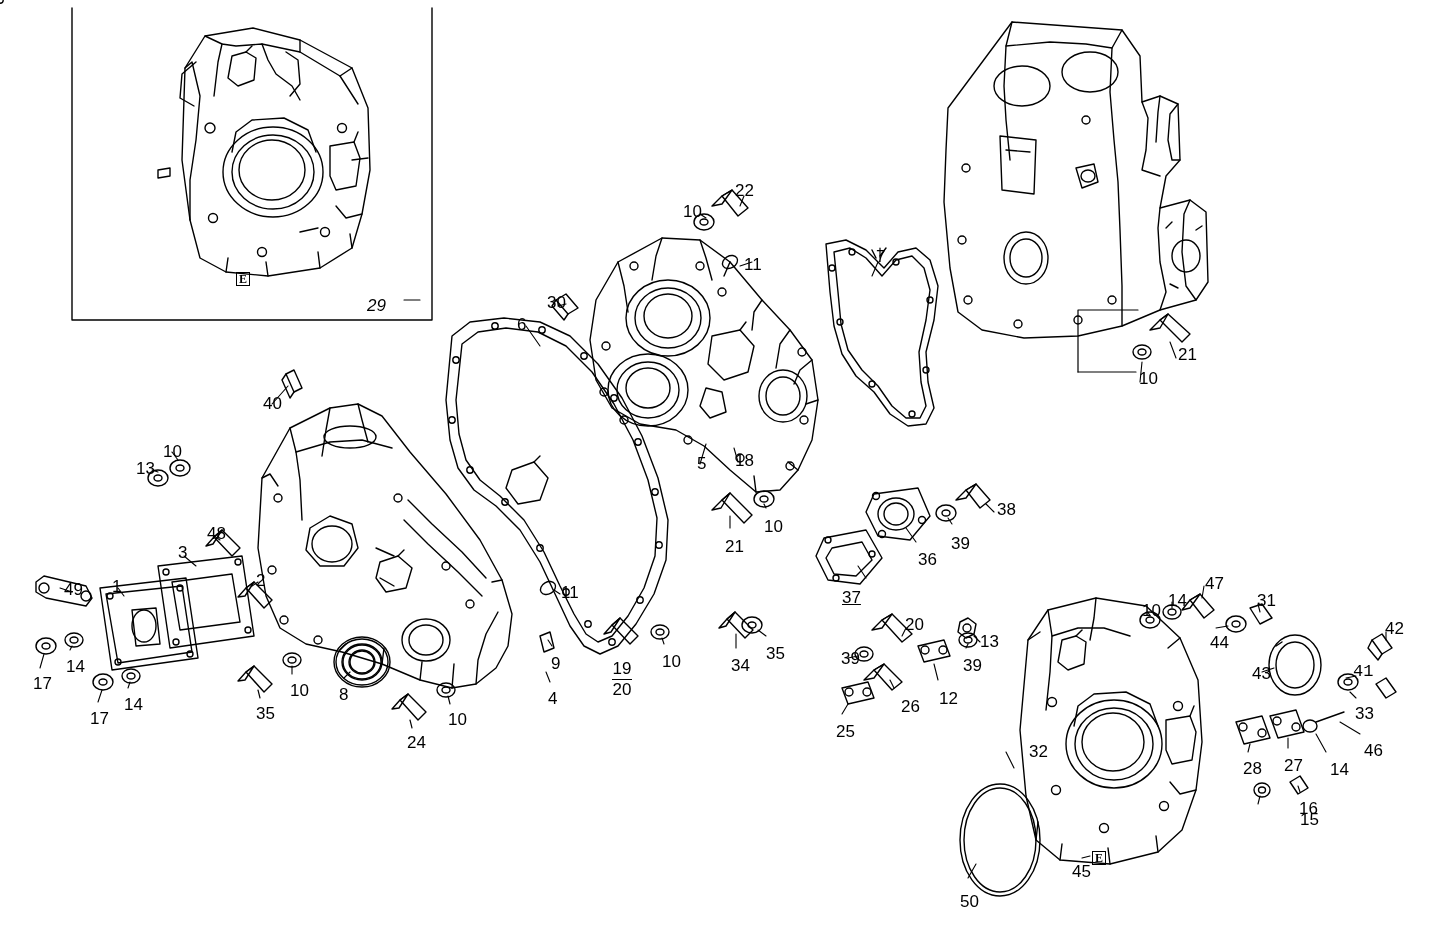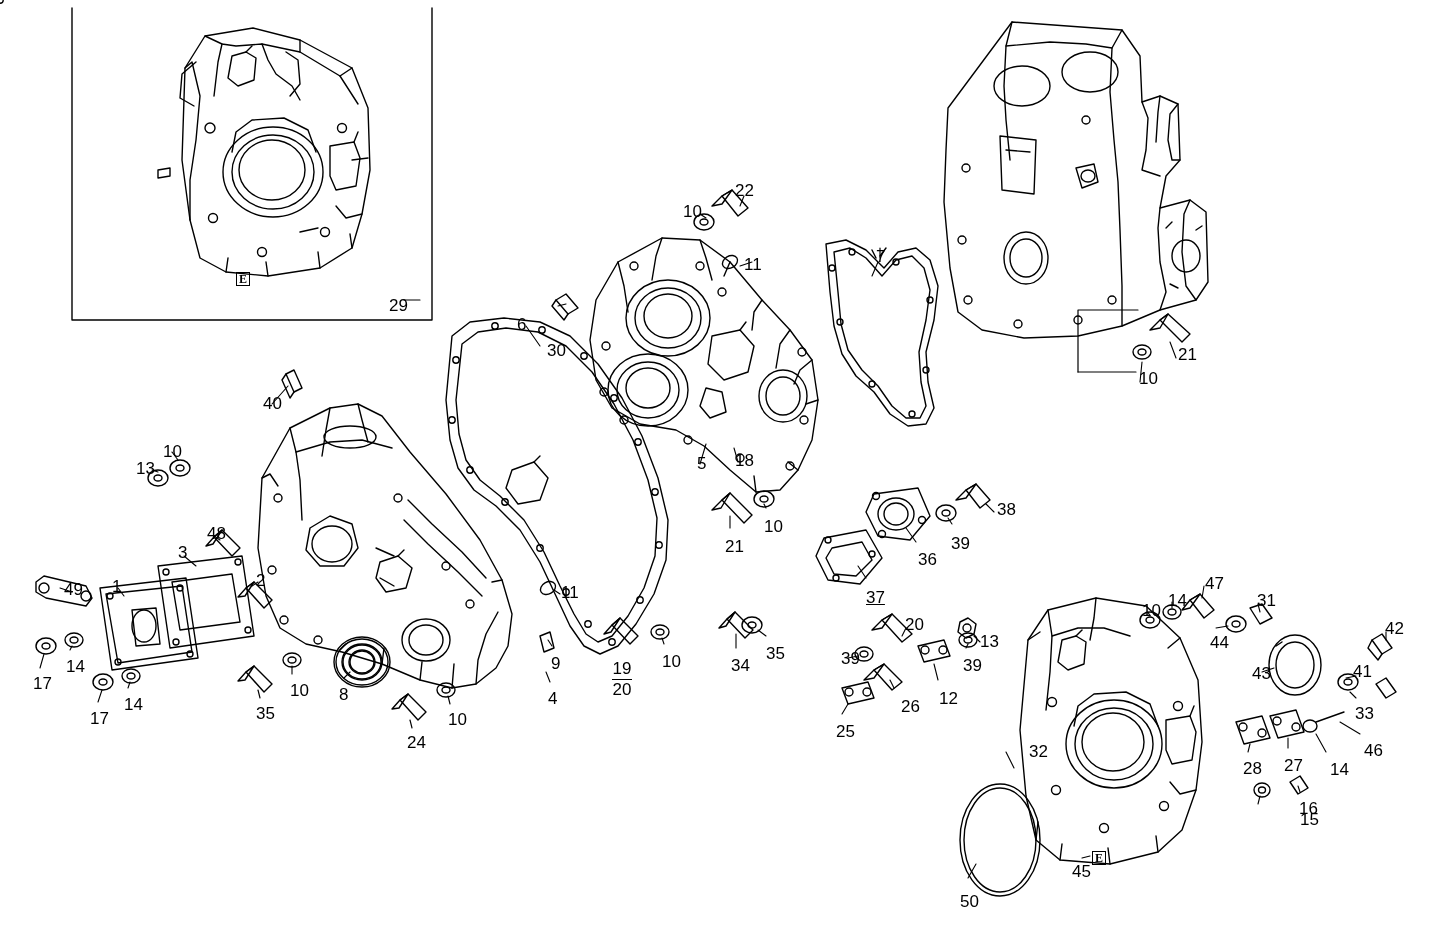--- a/index.html
+++ b/index.html
@@ -549,53 +549,53 @@
         <path d="M1300,792 L1298,786"></path>
         <path d="M1082,858 L1090,856"></path>
         <path d="M968,878 L976,864"></path>
       </g>
     </g>
   </svg>
 
   <div class="emark" style="left:236px; top:272px;">E</div>
   <div class="emark" style="left:1092px; top:851px;">E</div>
 
-  <div class="callout" style="left:389px; top:297px;">29</div>
+  <div class="callout" style="left:367px; top:297px;font-style:italic;">29</div>
   <div class="callout" style="left:735px; top:182px;">22</div>
   <div class="callout" style="left:683px; top:203px;">10</div>
   <div class="callout" style="left:744px; top:256px;">11</div>
   <div class="callout" style="left:876px; top:248px;">7</div>
-  <div class="callout" style="left:547px; top:294px;margin-top:48px;">30</div>
+  <div class="callout" style="left:547px; top:294px;">30</div>
   <div class="callout" style="left:517px; top:316px;">6</div>
   <div class="callout" style="left:1178px; top:346px;">21</div>
   <div class="callout" style="left:1139px; top:370px;">10</div>
   <div class="callout" style="left:263px; top:395px;">40</div>
   <div class="callout" style="left:136px; top:460px;">13</div>
   <div class="callout" style="left:163px; top:443px;">10</div>
   <div class="callout" style="left:697px; top:455px;">5</div>
   <div class="callout" style="left:735px; top:452px;">18</div>
   <div class="callout" style="left:997px; top:501px;">38</div>
   <div class="callout" style="left:951px; top:535px;">39</div>
   <div class="callout" style="left:918px; top:551px;">36</div>
-  <div class="callout" style="left:866px; top:589px;text-decoration:underline;">37</div>
+  <div class="callout" style="left:842px; top:589px;text-decoration:underline;">37</div>
   <div class="callout" style="left:207px; top:525px;">48</div>
   <div class="callout" style="left:178px; top:544px;">3</div>
   <div class="callout" style="left:64px; top:581px;">49</div>
   <div class="callout" style="left:112px; top:578px;">1</div>
   <div class="callout" style="left:256px; top:572px;">2</div>
   <div class="callout" style="left:561px; top:584px;">11</div>
   <div class="callout" style="left:725px; top:538px;">21</div>
   <div class="callout" style="left:764px; top:518px;">10</div>
   <div class="callout" style="left:1205px; top:575px;">47</div>
   <div class="callout" style="left:1168px; top:592px;">14</div>
   <div class="callout" style="left:1142px; top:602px;">10</div>
   <div class="callout" style="left:1257px; top:592px;">31</div>
   <div class="callout" style="left:1210px; top:634px;">44</div>
   <div class="callout" style="left:1385px; top:620px;">42</div>
-  <div class="callout" style="left:1353px; top:663px;">41</div>
+  <div class="callout" style="left:1353px; top:663px;font-family:Liberation Mono, monospace;">41</div>
   <div class="callout" style="left:1252px; top:665px;">43</div>
   <div class="callout" style="left:1355px; top:705px;">33</div>
   <div class="callout" style="left:1364px; top:742px;">46</div>
   <div class="callout" style="left:1330px; top:761px;">14</div>
   <div class="callout" style="left:905px; top:616px;">20</div>
   <div class="callout" style="left:980px; top:633px;">13</div>
   <div class="callout" style="left:841px; top:650px;">39</div>
   <div class="callout" style="left:963px; top:657px;">39</div>
   <div class="callout" style="left:939px; top:690px;">12</div>
   <div class="callout" style="left:893px; top:698px;margin-left:8px;">26</div>

